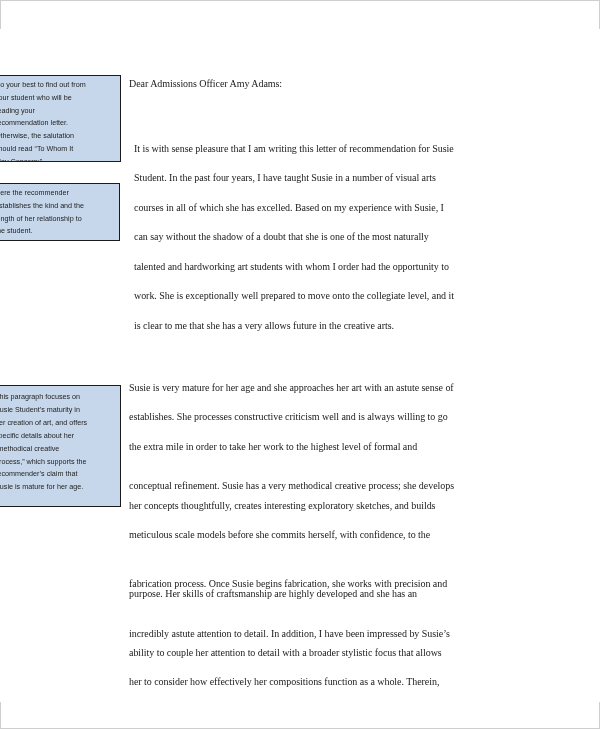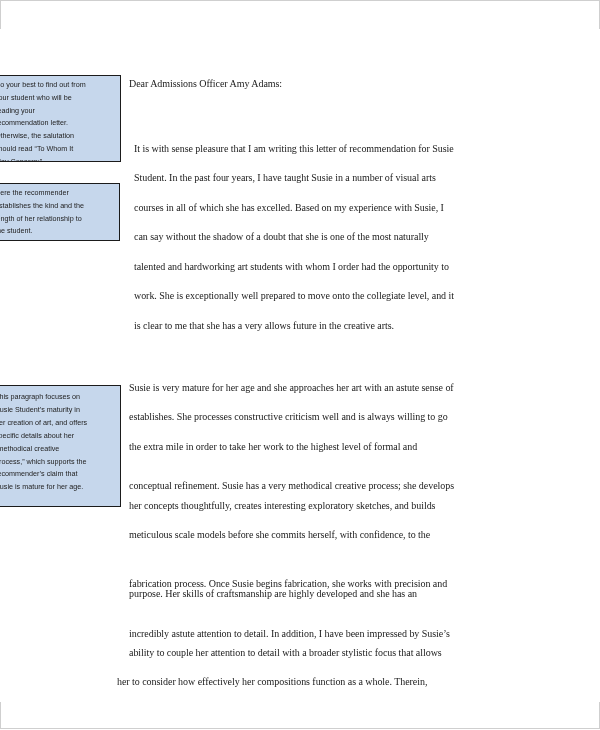--- a/index.html
+++ b/index.html
@@ -88,14 +88,14 @@
   <div class="letter-line" style="left:129px; top:382px;">Susie is very mature for her age and she approaches her art with an astute sense of</div>
   <div class="letter-line" style="left:129px; top:411px;">establishes. She processes constructive criticism well and is always willing to go</div>
   <div class="letter-line" style="left:129px; top:441px;text-align:right;">the extra mile in order to take her work to the highest level of formal and</div>
   <div class="letter-line" style="left:129px; top:470px;margin-top:10px;">conceptual refinement. Susie has a very methodical creative process; she develops</div>
   <div class="letter-line" style="left:129px; top:500px;">her concepts thoughtfully, creates interesting exploratory sketches, and builds</div>
   <div class="letter-line" style="left:129px; top:529px;">meticulous scale models before she commits herself, with confidence, to the</div>
   <div class="letter-line" style="left:129px; top:578px;">fabrication process. Once Susie begins fabrication, she works with precision and</div>
   <div class="letter-line" style="left:129px; top:588px;">purpose.  Her skills of craftsmanship are highly developed and she has an</div>
   <div class="letter-line" style="left:129px; top:617px;margin-top:11px;">incredibly astute attention to detail. In addition, I have been impressed by Susie’s</div>
   <div class="letter-line" style="left:129px; top:647px;">ability to couple her attention to detail with a broader stylistic focus that allows</div>
-  <div class="letter-line" style="left:117px; top:676px;">her to consider how effectively her compositions function as a whole. Therein,</div>
+  <div class="letter-line" style="left:129px; top:676px;">her to consider how effectively her compositions function as a whole. Therein,</div>
 </div>
 
 </body></html>

